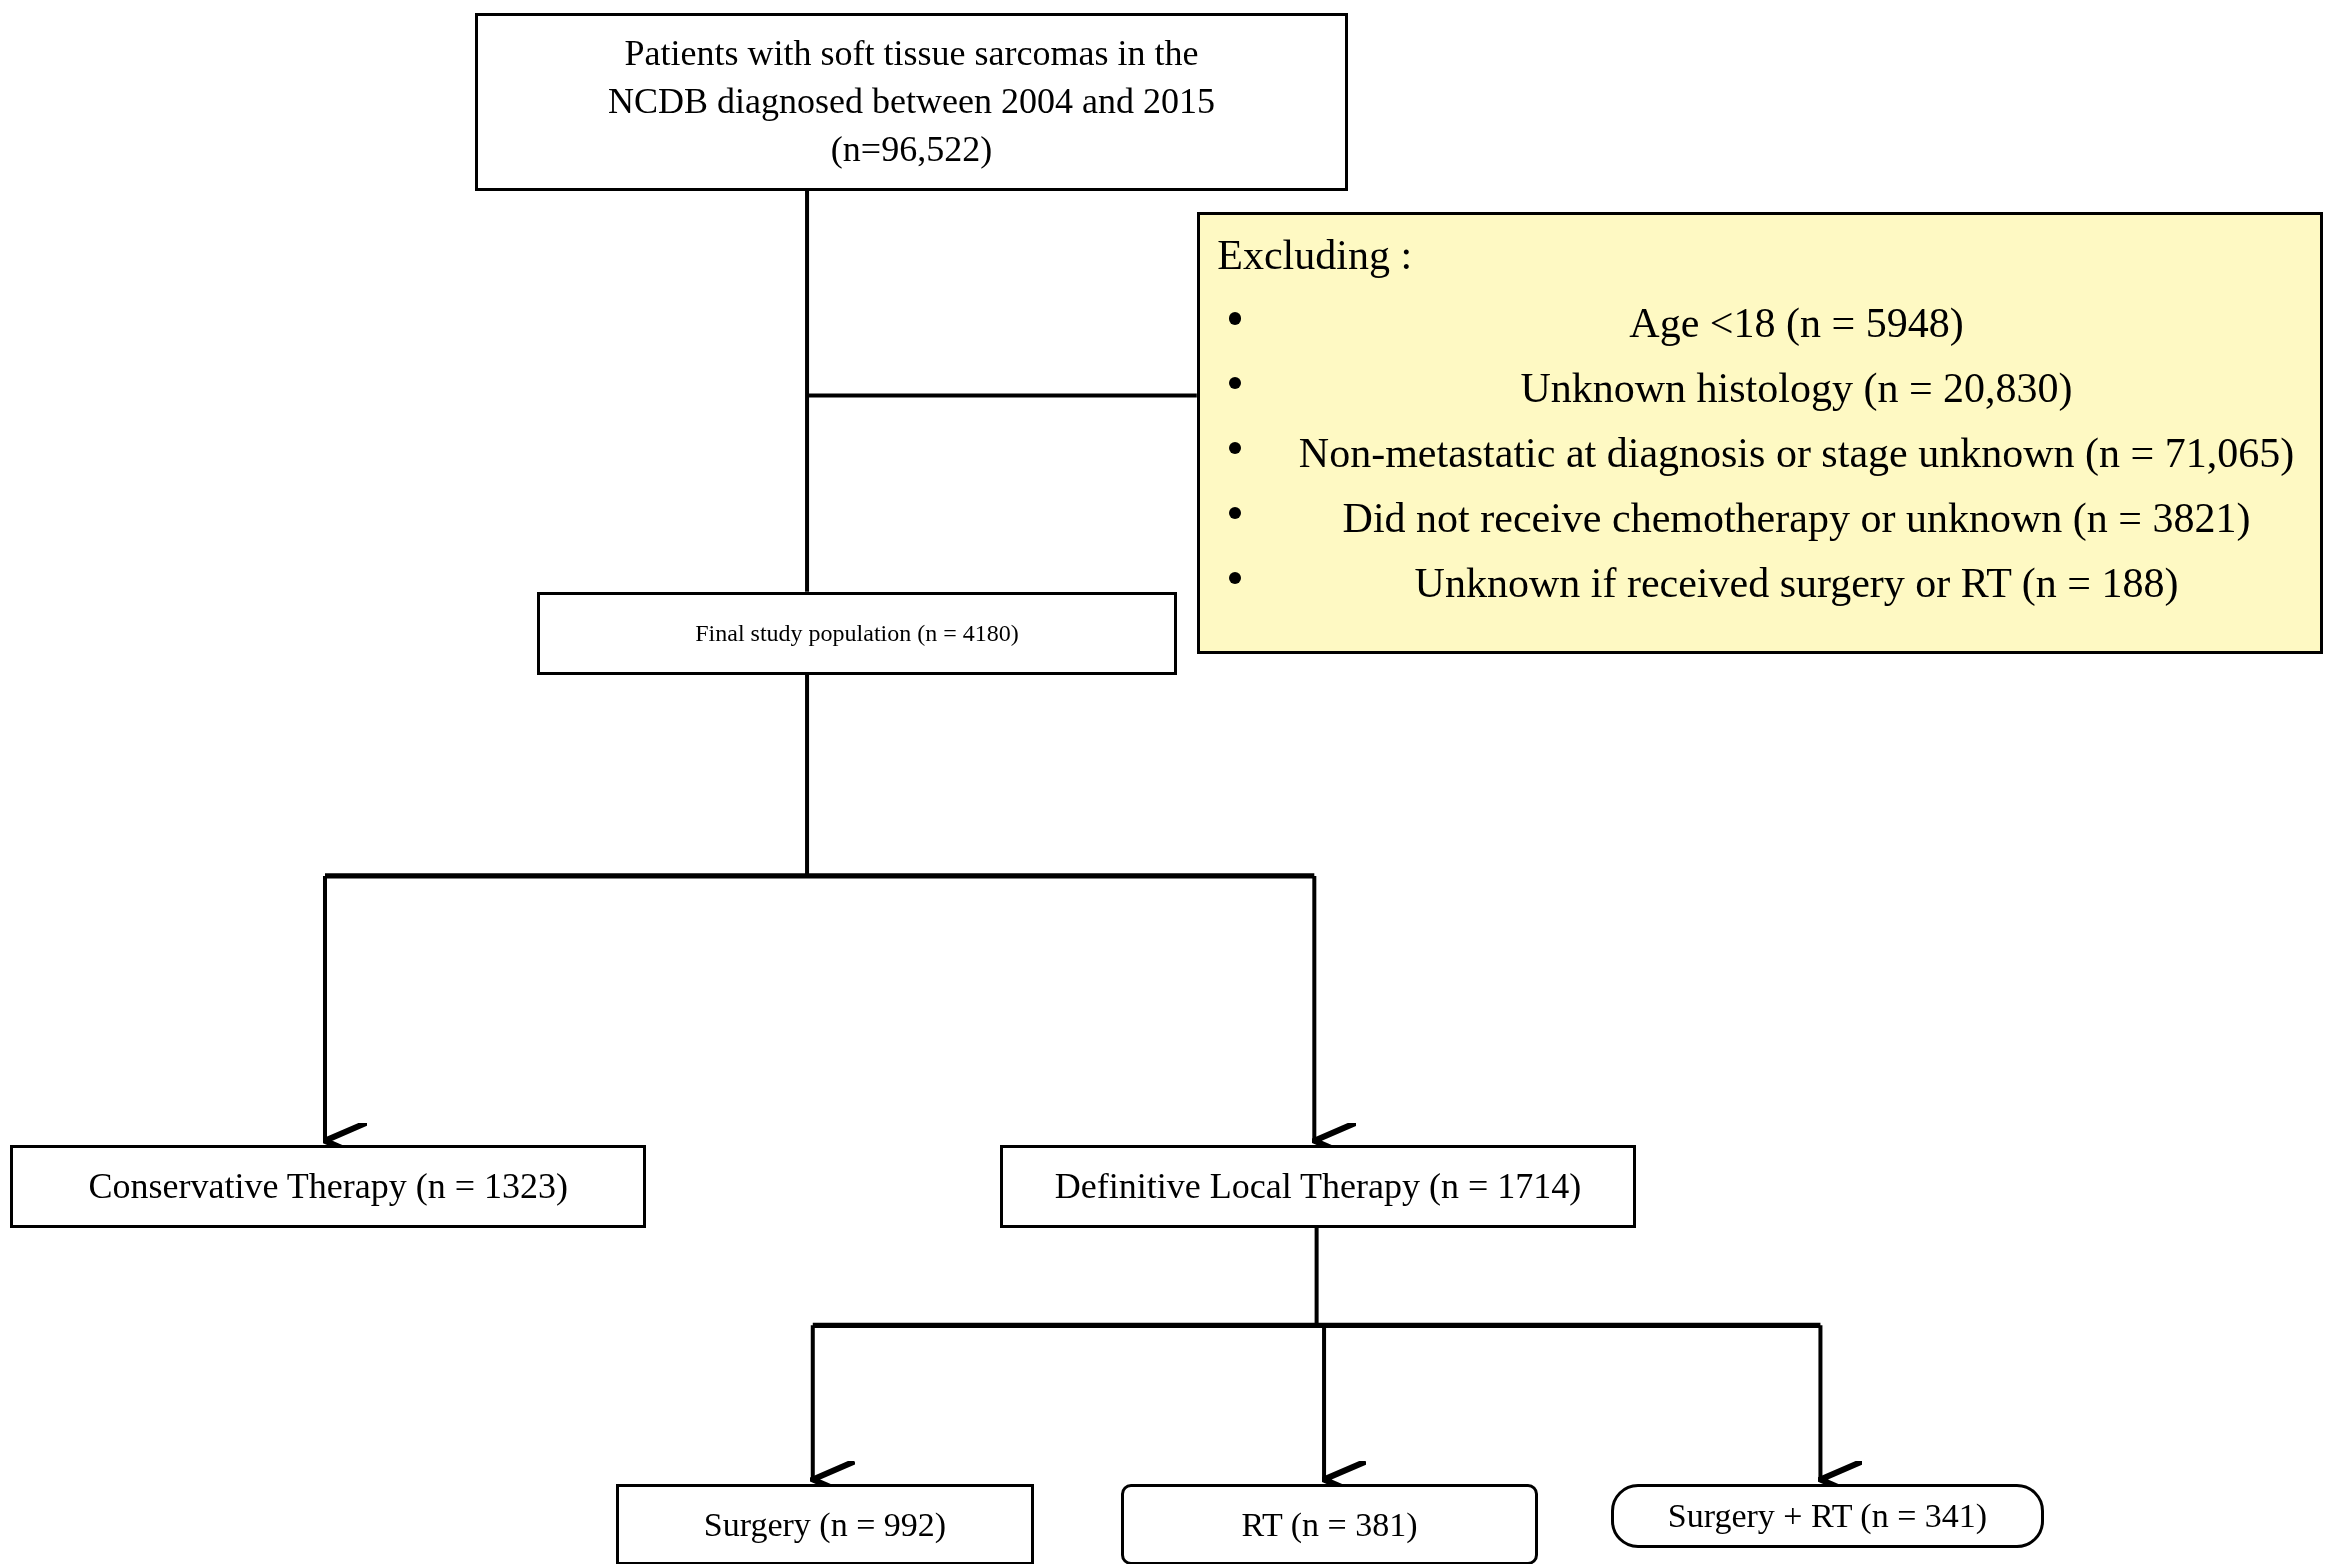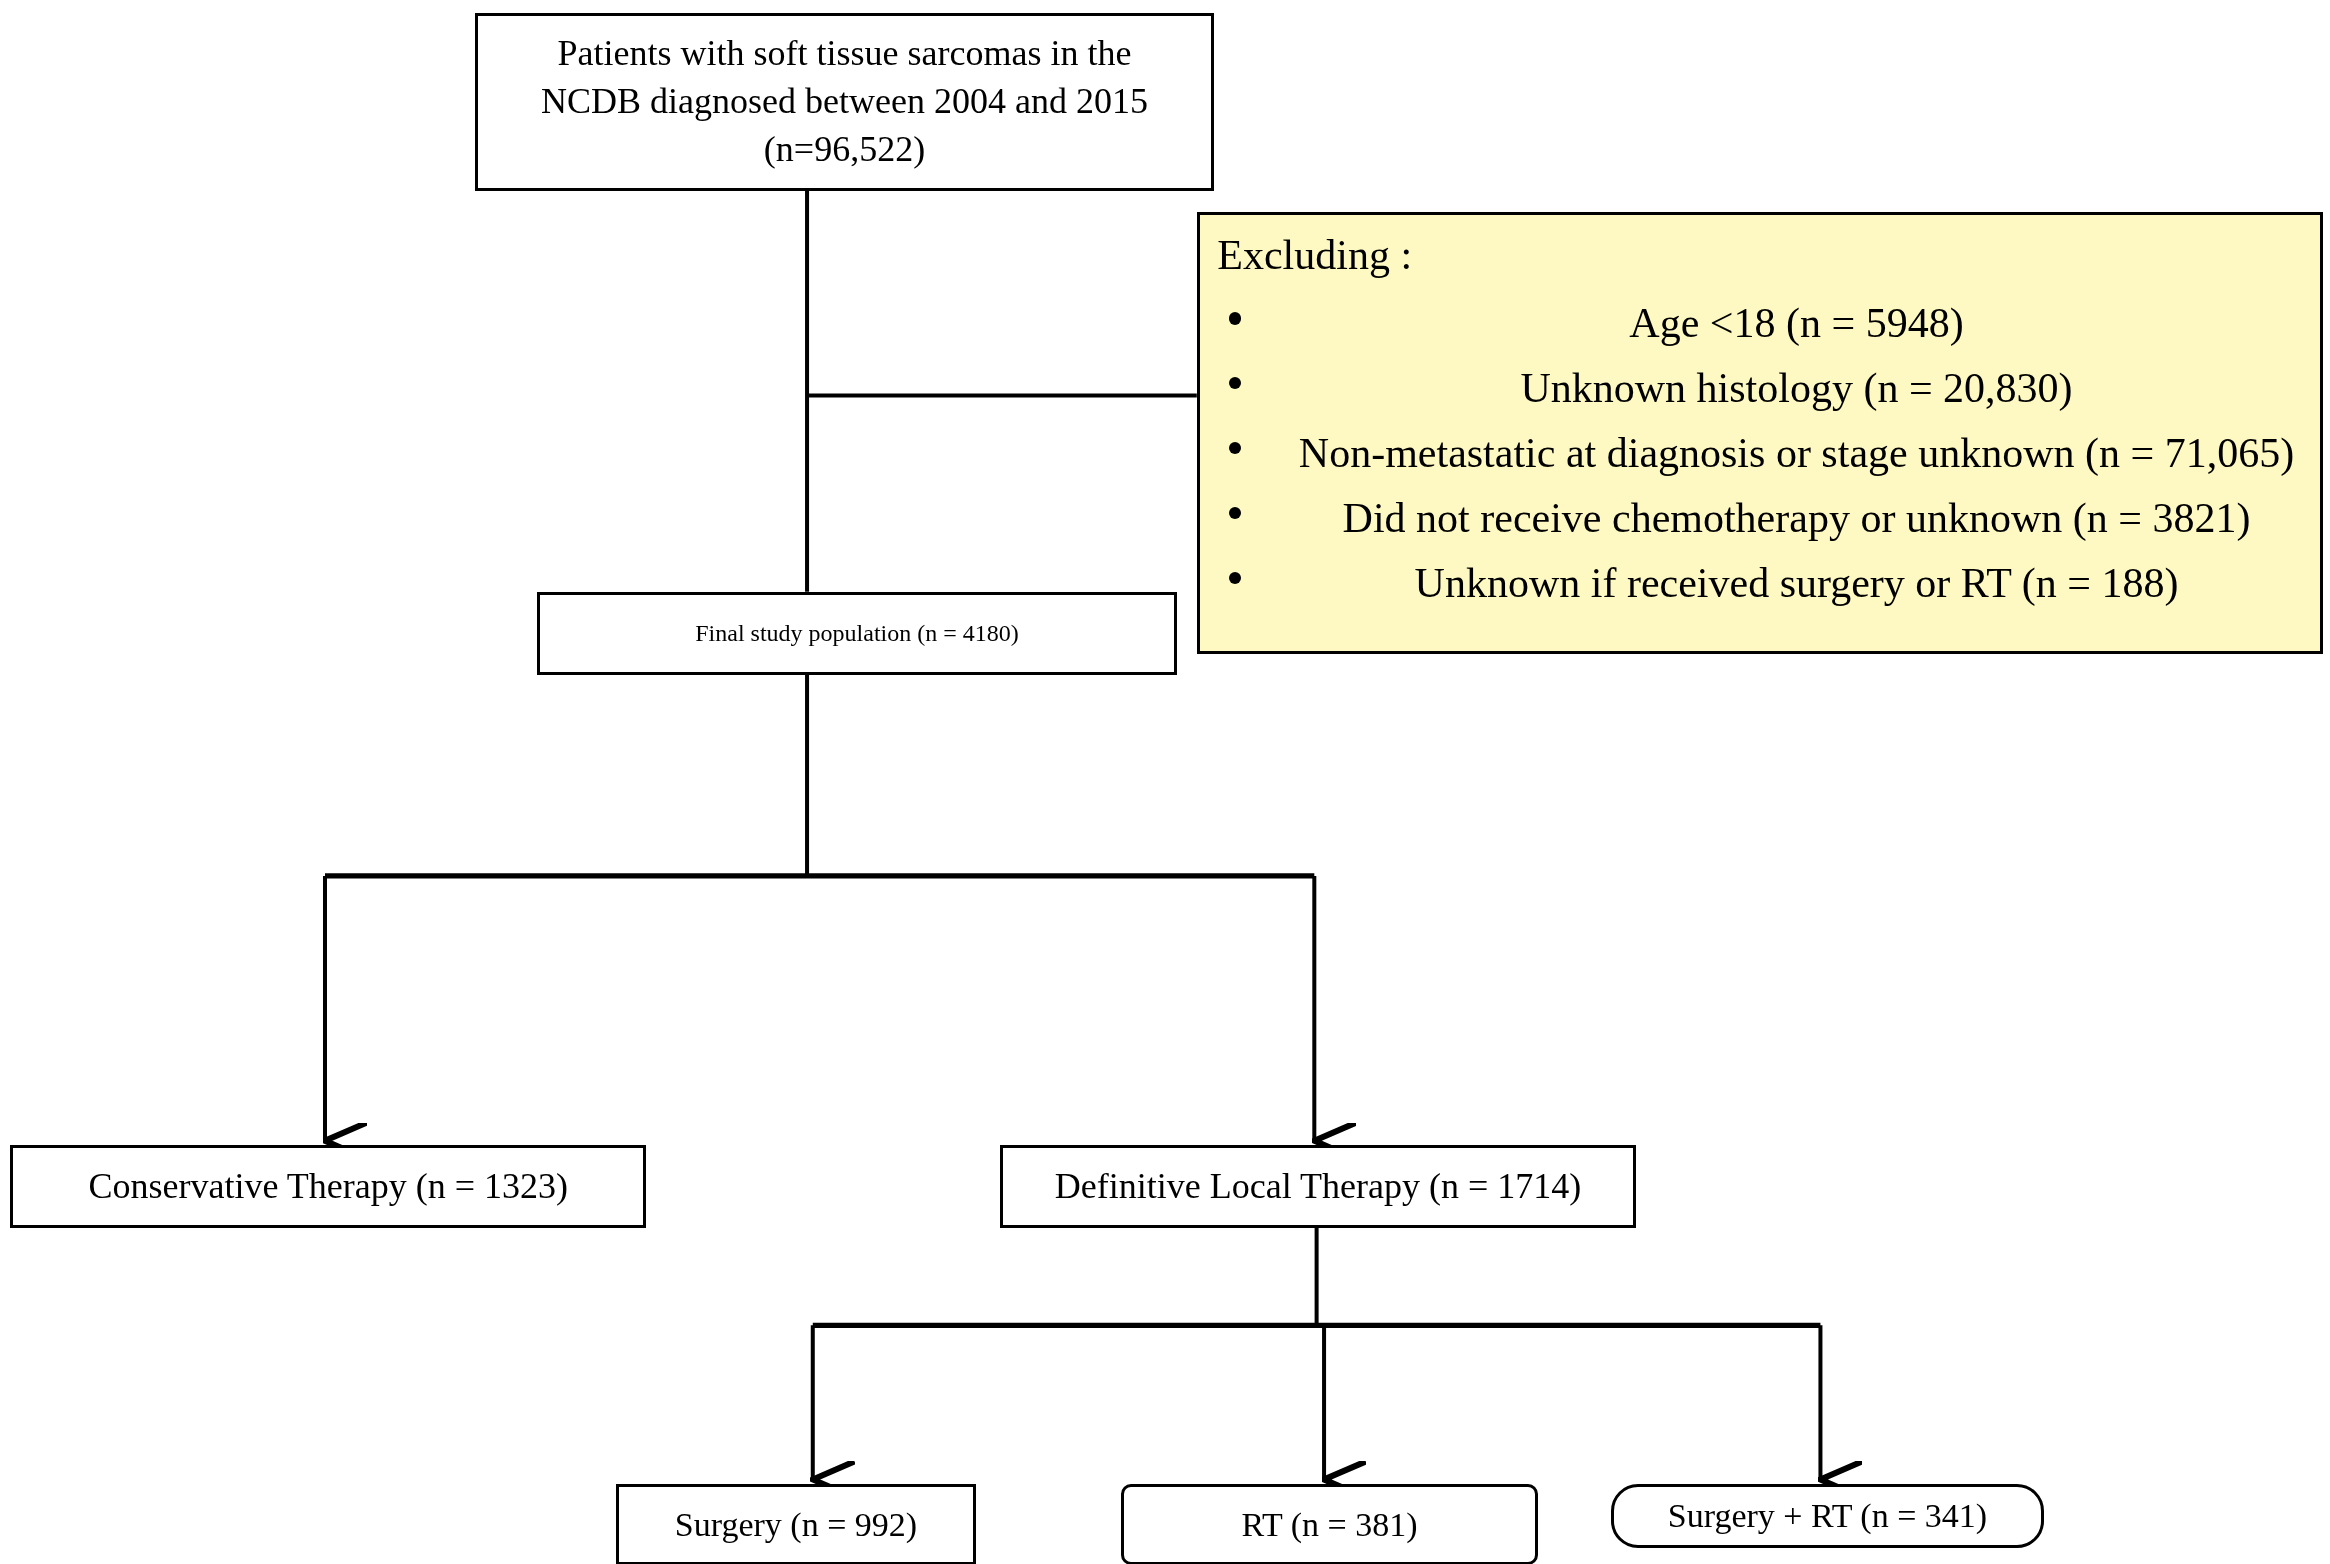--- a/index.html
+++ b/index.html
@@ -38,38 +38,38 @@
     line-height: 1.33;
   }
   .node-box .node-text {
     display: block;
     width: 100%;
     padding: 0 8px;
     white-space: pre-line;
   }
   
   #node-source {
-    left: 475px;  top: 13px;    width: 739px; height: 178px;
+    left: 475px;  top: 13px;    width: 873px; height: 178px;
     font-size: 36px;
   }
   #node-final {
     left: 537px;  top: 592px;  width: 640px; height: 83px;
     font-size: 24px;
   }
   #node-conservative {
     left: 10.3px;   top: 1145px;  width: 636px; height: 83px;
     font-size: 36px;
   }
   #node-definitive {
     left: 1000px; top: 1145px;  width: 636px; height: 83px;
     font-size: 36px;
     text-align: center;
   }
   #node-surgery {
-    left: 616px; top: 1484px;  width: 360px;  height: 81px;
+    left: 616px; top: 1484px;  width: 418px;  height: 81px;
     font-size: 34px;
   }
   #node-rt {
     left: 1121px; top: 1484px;  width: 417px;  height: 81px;
     font-size: 34px;
     border-radius: 10px;
   }
   #node-surgery-rt {
     left: 1611px; top: 1484px;  width: 433px;  height: 64px;
     font-size: 34px;

